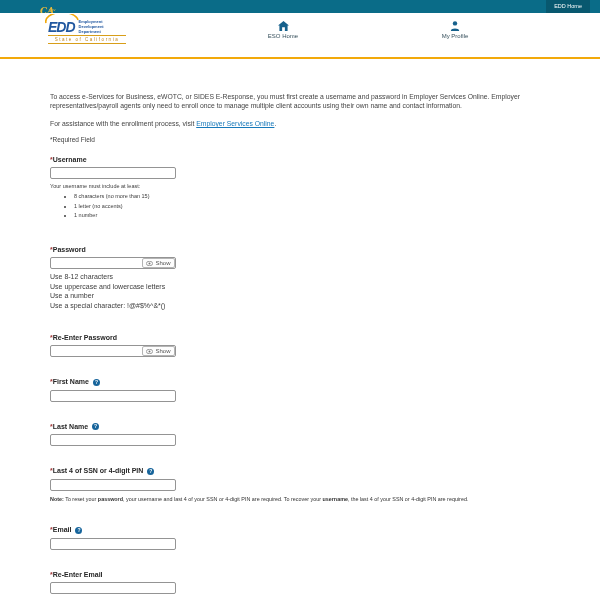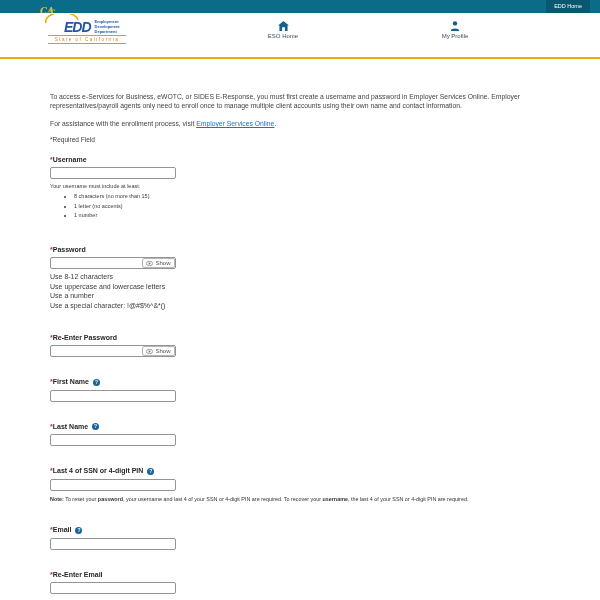--- a/index.html
+++ b/index.html
@@ -14,21 +14,21 @@
   .ca-logo .gov { font-size:4px; color:#e8b93b; position:absolute; left:9px; top:7px; }
   .edd-home-badge { position:absolute; right:10px; top:0; height:13px; line-height:13px;
     padding:0 8px; background:rgba(0,0,0,0.18); color:#ffffff; font-size:5.5px; cursor:pointer; }
 
   
   .header { position:relative; height:46px; background:#ffffff; border-bottom:2px solid #f2a90a; }
 
   .edd-logo { position:absolute; left:48px; top:6px; width:78px; cursor:pointer; }
   .edd-logo-row { display:flex; align-items:flex-end; position:relative; }
   .edd-word { font-size:14px; font-weight:900; font-style:italic; color:#2258a0;
-    letter-spacing:-1px; line-height:14px;margin-left:16px; }
+    letter-spacing:-1px; line-height:14px; }
   .edd-swoosh { position:absolute; left:-3px; top:-5px; }
   .edd-dept { margin-left:4px; font-size:4px; font-weight:bold; color:#2258a0; line-height:5px; }
   .edd-state { margin-top:1px; border-top:1px solid #d89e18; border-bottom:1px solid #d89e18;
     font-size:4.5px; letter-spacing:1.5px; color:#c3861b; text-align:center; padding:1px 0; }
 
   .nav-item { position:absolute; top:8px; width:70px; text-align:center; cursor:pointer; }
   .nav-item svg { display:block; margin:0 auto 2px auto; }
   .nav-label { font-size:6px; color:#37505c; }
   .nav-eso { left:248px; }
   .nav-profile { left:420px; }

